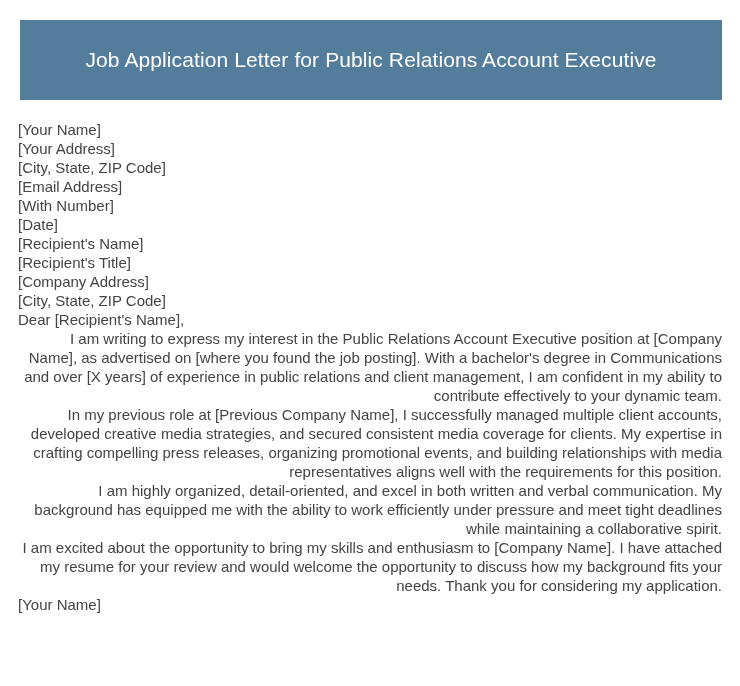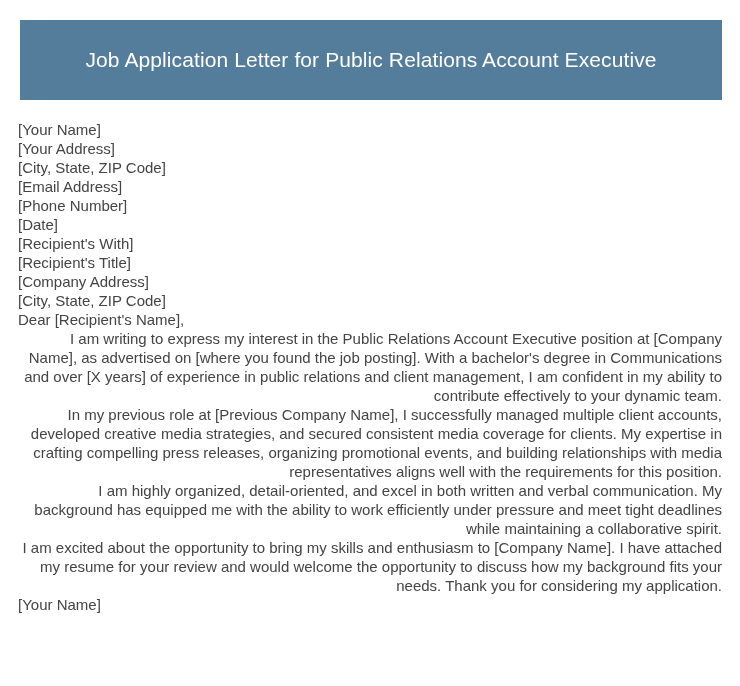--- a/index.html
+++ b/index.html
@@ -73,26 +73,26 @@
     <h1 class="header-title">Job Application Letter for Public Relations Account Executive</h1>
   </div>
 
   <div class="letter-body">
 
     <div>
       <div class="letter-line">[Your Name]</div>
       <div class="letter-line">[Your Address]</div>
       <div class="letter-line">[City, State, ZIP Code]</div>
       <div class="letter-line">[Email Address]</div>
-      <div class="letter-line">[Phone Number]</div>
+      <div class="letter-line">[With Number]</div>
       <div class="letter-line">[Date]</div>
     </div>
 
     <div>
-      <div class="letter-line">[Recipient's With]</div>
+      <div class="letter-line">[Recipient's Name]</div>
       <div class="letter-line">[Recipient's Title]</div>
       <div class="letter-line">[Company Address]</div>
       <div class="letter-line">[City, State, ZIP Code]</div>
     </div>
 
     <div class="letter-line">Dear [Recipient's Name],</div>
 
     <p class="letter-para">I am writing to express my interest in the Public Relations Account Executive position at [Company Name], as advertised on [where you found the job posting]. With a bachelor's degree in Communications and over [X years] of experience in public relations and client management, I am confident in my ability to contribute effectively to your dynamic team.</p>
     <p class="letter-para">In my previous role at [Previous Company Name], I successfully managed multiple client accounts, developed creative media strategies, and secured consistent media coverage for clients. My expertise in crafting compelling press releases, organizing promotional events, and building relationships with media representatives aligns well with the requirements for this position.</p>
     <p class="letter-para">I am highly organized, detail-oriented, and excel in both written and verbal communication. My background has equipped me with the ability to work efficiently under pressure and meet tight deadlines while maintaining a collaborative spirit.</p>

